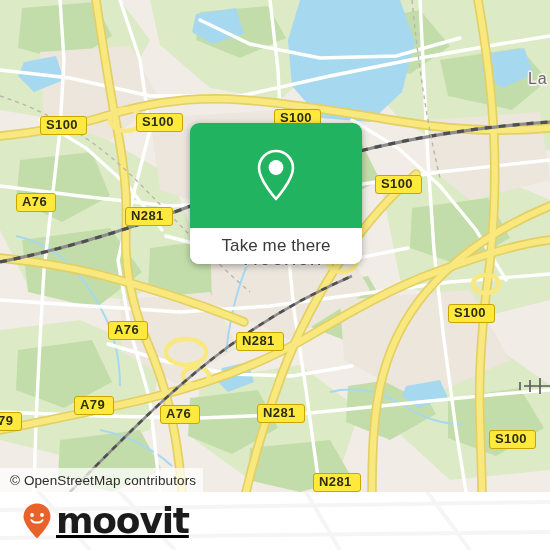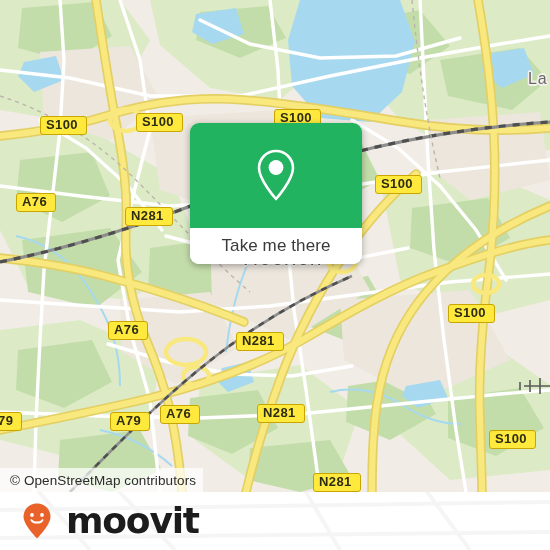--- a/index.html
+++ b/index.html
@@ -61,21 +61,21 @@
     background:#fff;display:flex;align-items:center;
     justify-content:space-between;box-sizing:border-box;padding:0 24px 0 22px;
     overflow:hidden;
   }
   .footer-ghost{
     position:absolute;left:0;top:0;width:550px;height:58px;pointer-events:none;opacity:.5;
   }
   .footer-title{
     position:relative;font-size:19px;color:#303030;letter-spacing:.1px;white-space:nowrap;
   }
-  .brand{position:relative;display:flex;align-items:center;gap:14px;}
+  .brand{position:relative;display:flex;align-items:center;gap:4px;text-decoration:underline;}
   .brand-word{
     font-size:36px;color:#1c1c1c;letter-spacing:-1.2px;line-height:36px;
     font-family:"DejaVu Sans", sans-serif;font-weight:600;
   }
 </style>
 </head>
 <body>
 
 <div id="app">
 
@@ -214,21 +214,21 @@
 
     <div class="shield" style="left:40px;top:116px;">S100</div>
     <div class="shield" style="left:136px;top:113px;">S100</div>
     <div class="shield" style="left:274px;top:109px;">S100</div>
     <div class="shield" style="left:375px;top:175px;">S100</div>
     <div class="shield" style="left:448px;top:304px;">S100</div>
     <div class="shield" style="left:489px;top:430px;">S100</div>
     <div class="shield" style="left:16px;top:193px;">A76</div>
     <div class="shield" style="left:108px;top:321px;">A76</div>
     <div class="shield" style="left:160px;top:405px;">A76</div>
-    <div class="shield" style="left:74px;top:412px;margin-left:36px;">A79</div>
+    <div class="shield" style="left:74px;top:396px;">A79</div>
     <div class="shield" style="left:-8px;top:412px;">79</div>
     <div class="shield" style="left:125px;top:207px;">N281</div>
     <div class="shield" style="left:236px;top:332px;">N281</div>
     <div class="shield" style="left:257px;top:404px;">N281</div>
     <div class="shield" style="left:313px;top:473px;">N281</div>
 
     <div class="attrib">
       <span>© OpenStreetMap contributors</span>
     </div>
   </div>

